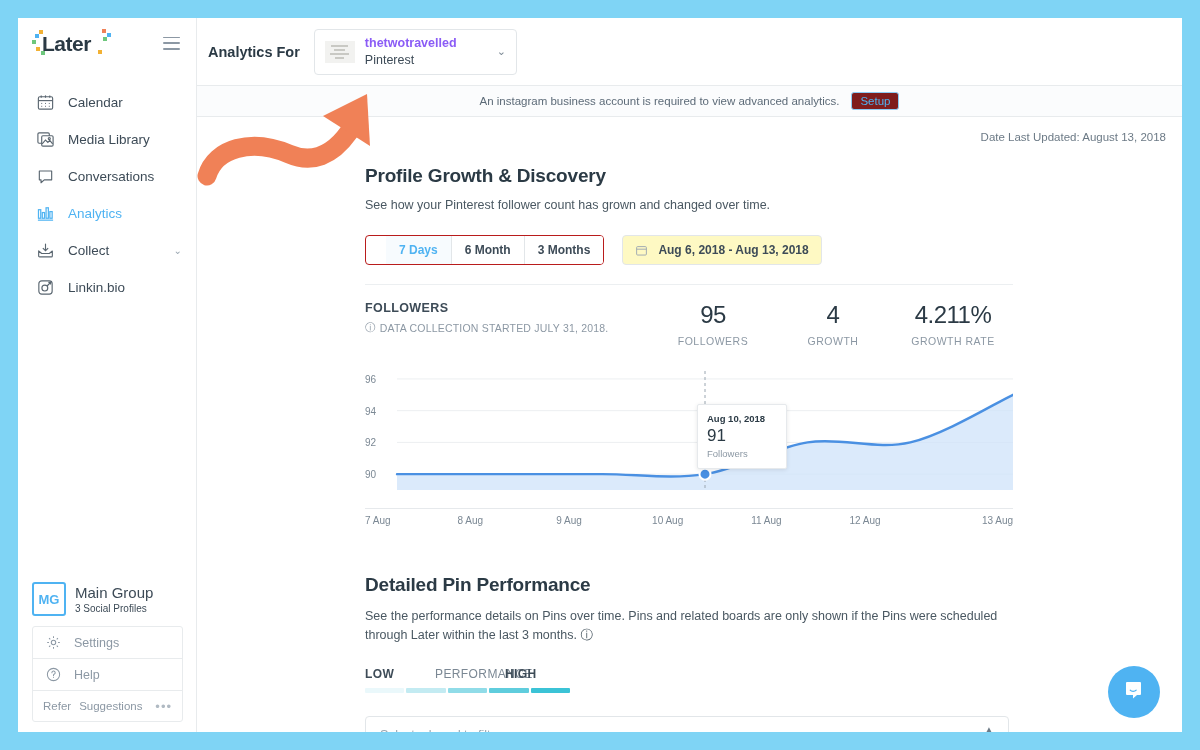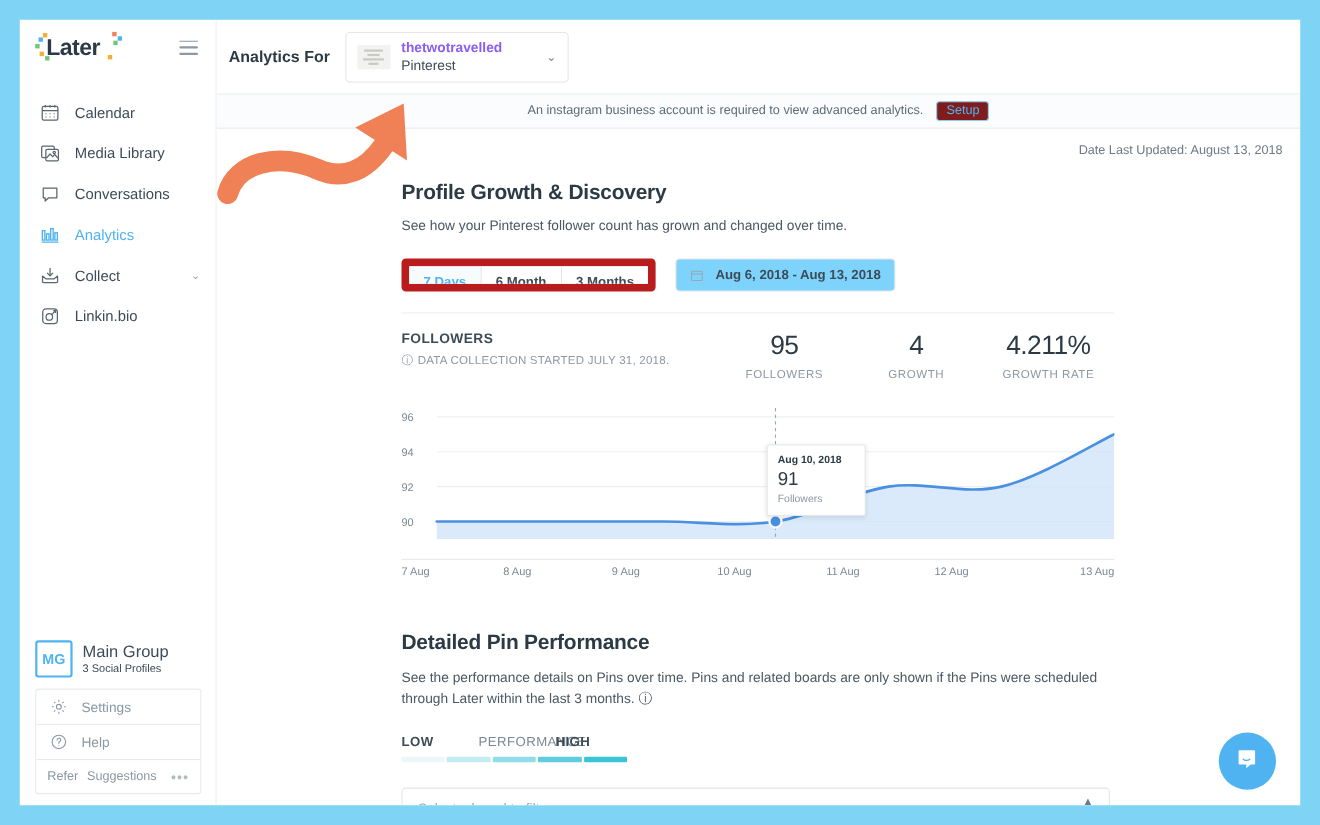--- a/index.html
+++ b/index.html
@@ -108,31 +108,31 @@
     font-family:"Liberation Sans", sans-serif;
   }
 
   .updated { text-align: right; font-size: 11.5px; color:#6c7a86; padding: 14px 16px 0 0; }
 
   .content { padding: 22px 0 0 168px; }
   .sec-title { font-size: 19px; font-weight: bold; color:#2b3a45; letter-spacing:-0.2px; }
   .sec-sub { font-size: 12.5px; color:#4a5862; margin-top: 11px; }
 
   .controls { display:flex; align-items:center; margin-top: 23px; }
-  .seg { display:flex; border:7px solid #b91c1c; border-radius:4px; overflow:hidden; height:30px; }
+  .seg { display:flex; border:1px solid #b91c1c; border-radius:4px; overflow:hidden; height:30px;padding-left:20px; }
   .seg-btn {
     padding: 0 13px; height: 28px; display:flex; align-items:center;
     font-size: 12px; font-weight:bold; color:#3d4b57; background:#fff;
     border-right:1px solid #e2e6e9; cursor:pointer;
   }
   .seg-btn:last-child { border-right:none; }
   .seg-btn.active { color:#4fb3f2; background:#f7fbfe; }
   .daterange {
     margin-left: 18px; height:30px; border:1px solid #e2e6e9; border-radius:4px;
-    display:flex; align-items:center; padding: 0 12px; gap: 10px; cursor:pointer; background:#7dd3fc;
+    display:flex; align-items:center; padding: 0 12px; gap: 10px; cursor:pointer; background:#fef9c3;
   }
   .daterange span { font-size:12px; font-weight:bold; color:#3d4b57; }
 
   .divider { height:1px; background:#eceff1; margin: 19px 0 0 0; width: 648px; }
 
   .stats { display:flex; align-items:flex-start; margin-top: 16px; width: 648px; }
   .stat-left { flex:1; }
   .stat-label { font-size: 12.5px; font-weight:bold; color:#3d4b57; letter-spacing:0.4px; }
   .stat-note { font-size: 10.5px; color:#8c98a4; margin-top: 6px; letter-spacing:0.2px; display:flex; align-items:center; gap:4px;}
   .stat-col { width: 120px; text-align:center; }

